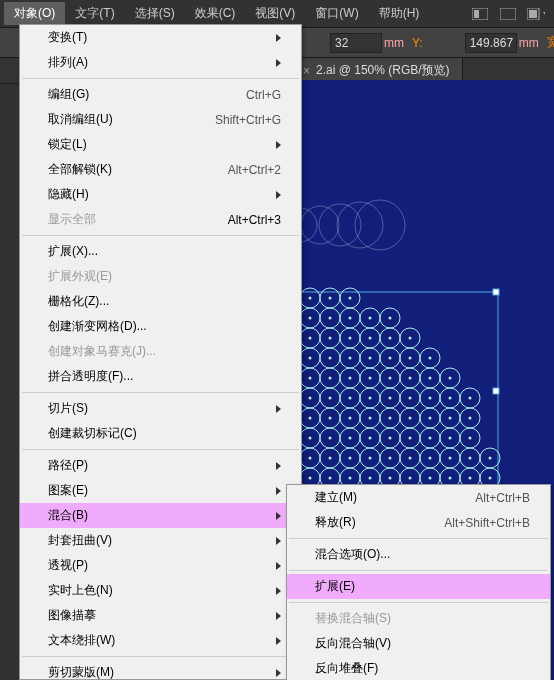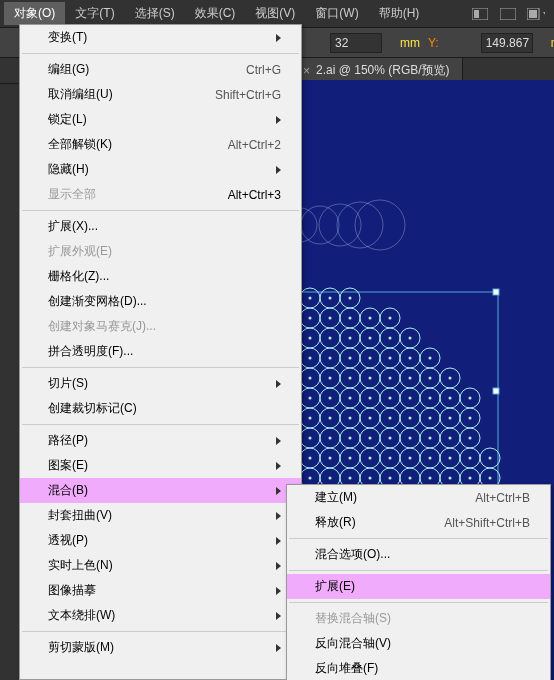--- a/index.html
+++ b/index.html
@@ -6,21 +6,21 @@
 body{background:#323232;width:554px;height:680px;overflow:hidden;position:relative;}
 .menubar{height:28px;background:#323232;display:flex;align-items:center;padding:0 4px;color:#ccc;border-bottom:1px solid #1a1a1a;}
 .menubar .mitem{padding:3px 10px;cursor:default;}
 .menubar .mitem.active{background:#5f5f5f;color:#fff;}
 .menubar .spacer{flex:1;}
 .menubar .ticon{width:18px;height:16px;margin:0 5px;display:inline-flex;align-items:center;justify-content:center;}
 .toolbar{height:30px;background:#424242;display:flex;align-items:center;border-bottom:1px solid #1a1a1a;padding-left:290px;}
 .toolbar .lbl{color:#999;padding:0 2px;}
 .toolbar .lbl.or{color:#ff8a00;}
 .toolbar .numbox{background:#333;color:#ddd;border:1px solid #222;padding:2px 4px;min-width:52px;display:inline-block;margin-left:40px;}
-.toolbar .unit{color:#fde047;padding:0 6px 0 18px;}
+.toolbar .unit{color:#fca5a5;padding:0 6px 0 2px;}
 .tabbar{height:26px;background:#333;display:flex;align-items:flex-end;border-bottom:1px solid #1a1a1a;padding-left:290px;}
 .tab{background:#424242;color:#ddd;padding:4px 12px;border:1px solid #1a1a1a;border-bottom:none;display:flex;align-items:center;gap:6px;}
 .tab .x{color:#aaa;}
 .canvas{position:absolute;left:290px;top:80px;right:0;bottom:0;background:#111e7a;overflow:hidden;}
 .canvas svg{display:block;}
 .menu{position:absolute;background:#f0f0f0;border:1px solid #999;box-shadow:2px 2px 4px rgba(0,0,0,0.3);color:#000;}
 .menu.main{left:3px;top:24px;width:283px;height:656px;margin-left:16px;}
 .menu.sub{left:286px;top:484px;width:265px;}
 .mrow{display:flex;align-items:center;padding:4px 20px 4px 28px;min-height:22px;}
 .mrow:hover,.mrow.hl{background:#f0abfc;}
@@ -298,20 +298,24 @@
         <circle cx="200" cy="418" r="1.5" fill="#aee"></circle>
       </g>
 </svg>
 </div>
 
 <div class="menu main" id="menu-main">
     <div class="mrow">
       <span class="txt">变换(T)</span>
       <span class="arr"></span>
     </div>
+    <div class="mrow">
+      <span class="txt">排列(A)</span>
+      <span class="arr"></span>
+    </div>
     <div class="sep"></div>
     <div class="mrow">
       <span class="txt">编组(G)</span>
       <span class="shc">Ctrl+G</span>
     </div>
     <div class="mrow">
       <span class="txt">取消编组(U)</span>
       <span class="shc">Shift+Ctrl+G</span>
     </div>
     <div class="mrow">

